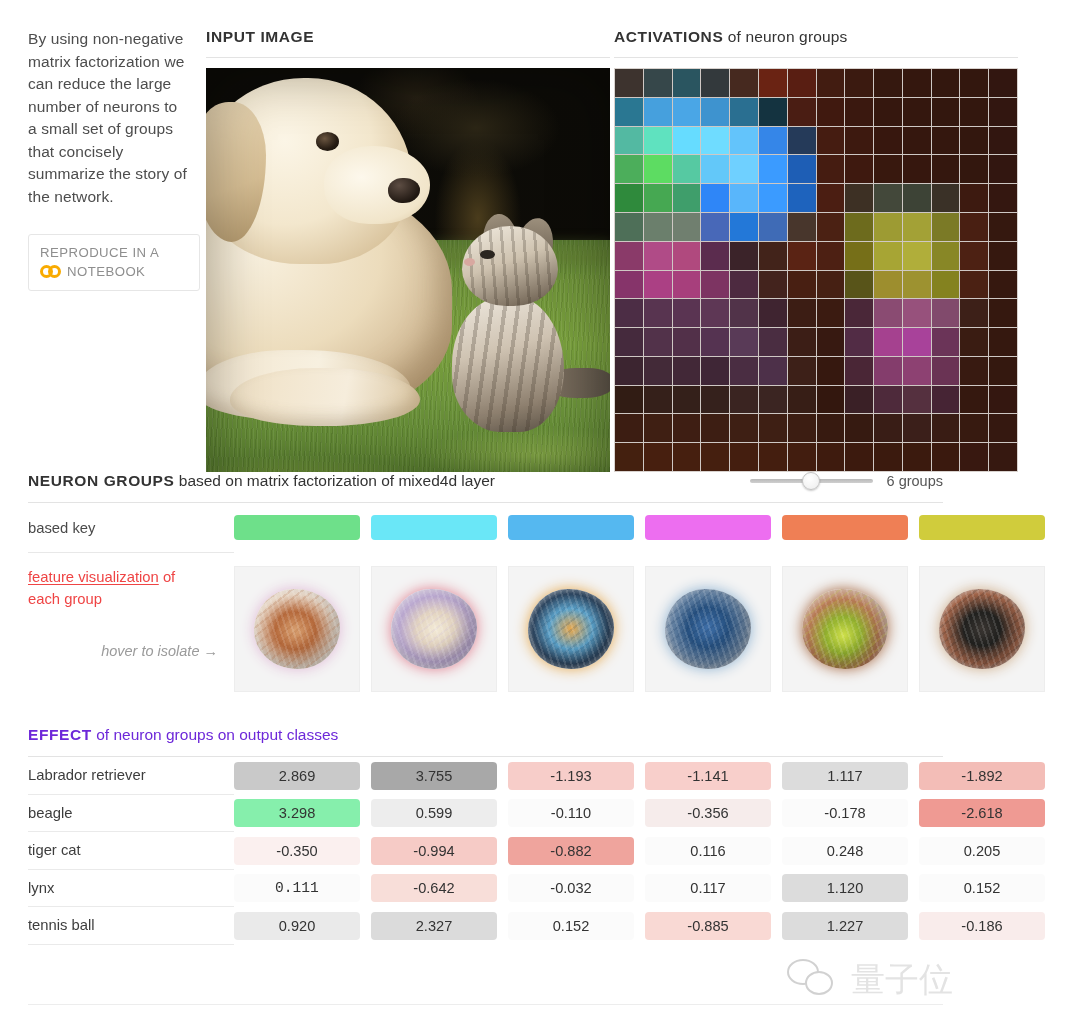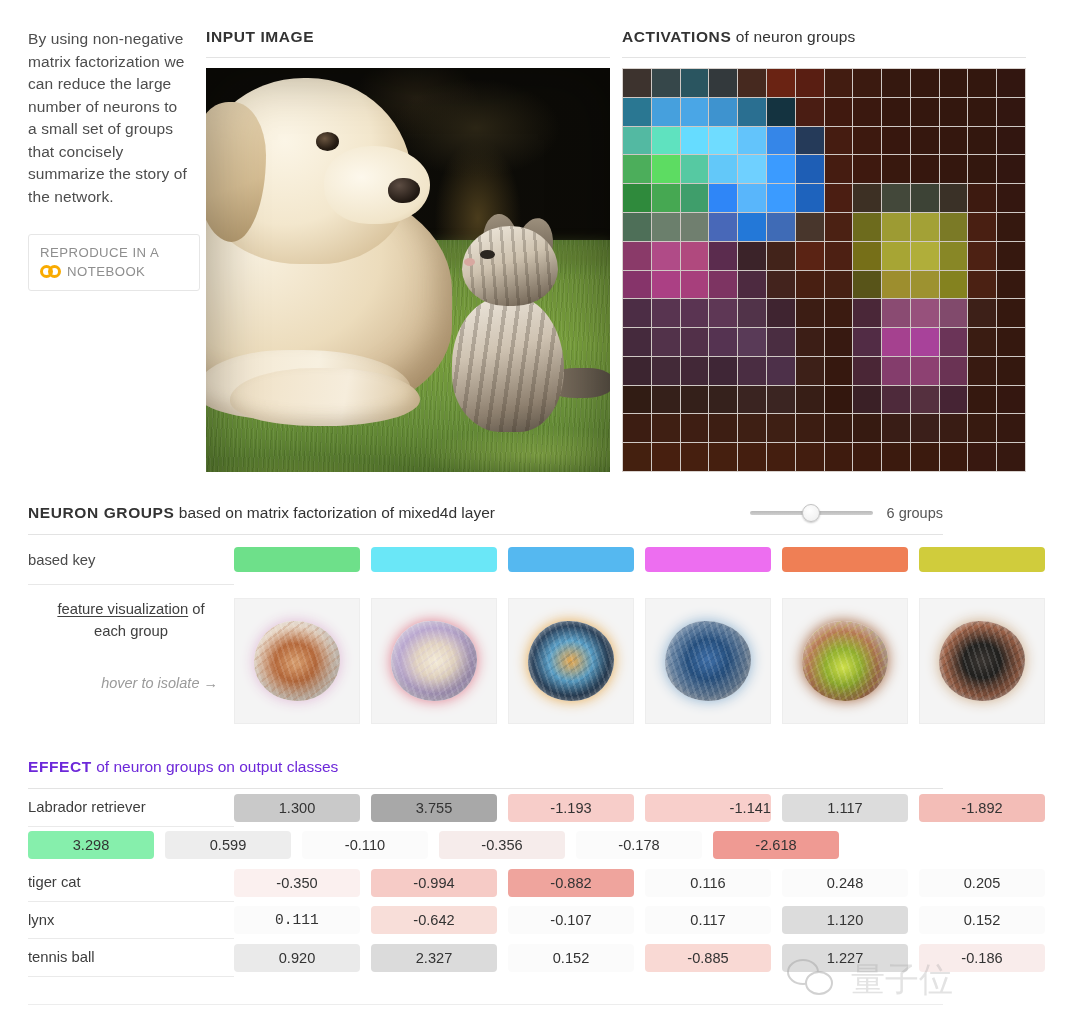--- a/index.html
+++ b/index.html
@@ -37,21 +37,21 @@
   .colab-line { font-size: 13.2px; color: #8e8e8e; letter-spacing: .45px; }
   .colab-line2 { display: flex; align-items: center; gap: 5px; margin-top: 2px; }
   .colab-logo { display: inline-block; width: 22px; height: 13px; position: relative; }
   .colab-logo i {
     position: absolute; top: 0; width: 13px; height: 13px; border-radius: 50%;
     border: 3.5px solid #F9AB00; box-sizing: border-box;
   }
   .colab-logo i.a { left: 0; }
   .colab-logo i.b { left: 8px; border-color: #F9AB00; }
 
-  .panel { flex: 0 0 404px; margin-right: 8px; }
+  .panel { flex: 0 0 404px; }
   .panel.right { flex: 0 0 404px; margin-left: 4px; }
   .panel-head {
     font-size: 15.5px; color: #333; padding-bottom: 11px; letter-spacing: .15px;
   }
   .panel-head b { font-weight: bold; letter-spacing: .6px; }
   .panel-rule { height: 1px; background: #e3e3e3; margin-bottom: 10px; }
 
   
   .photo {
     width: 404px; height: 404px; position: relative; overflow: hidden;
@@ -180,21 +180,21 @@
     display: grid;
     grid-template-columns: repeat(14, 1fr);
     grid-template-rows: repeat(14, 1fr);
     gap: 1px;
     background: #cfc8c4;
     border: 1px solid #d8d2ce;
   }
   .actgrid div { width:100%; height:100%; }
 
   
-  .section2 { padding: 0 30px 0 28px; margin-top: 32px; }
+  .section2 { padding: 0 30px 0 28px; }
   .sec-head-row { display:flex; align-items:center; justify-content: space-between; }
   .sec-title { font-size: 15.5px; color:#333; }
   .sec-title b { font-weight:bold; letter-spacing:.6px; }
   .slider-wrap { display:flex; align-items:center; gap:14px; }
   .slider { position: relative; width: 123px; height: 18px; cursor: pointer; }
   .slider .track {
     position:absolute; top:7px; left:0; right:0; height:4px; border-radius:2px;
     background: linear-gradient(#b9b9b9,#cfcfcf);
   }
   .slider .thumb {
@@ -210,21 +210,21 @@
   .row-colorkey { display:flex; align-items:center; padding-top: 12px; }
   .row-label {
     width: 206px; flex:0 0 206px; font-size:14.8px; color:#4a4a4a;
   }
   .swatches, .fvizzes { display:flex; gap: 11px; }
   .swatch { width:126px; height:25px; border-radius:4px; }
   .ck-rule { height:1px; background:#e8e8e8; width:206px; margin-top:12px; }
 
   .row-fviz { display:flex; padding-top: 13px; }
   .fviz-label { width:206px; flex:0 0 206px; }
-  .fviz-label .l1 { font-size:14.8px; color:#404040; line-height:22px;text-align:center; }
+  .fviz-label .l1 { font-size:14.8px; color:#ef4444; line-height:22px; }
   .fviz-label .l1 u { text-decoration: underline; text-underline-offset:2px; }
   .fviz-hover {
     margin-top: 33px; text-align:right; padding-right: 16px;
     font-size:14.5px; font-style: italic; color:#9b9b9b;
   }
   .fviz {
     width:126px; height:126px; border:1px solid #ededed; position:relative; overflow:hidden;
     background:#f4f4f4; cursor:pointer;
   }
   .fviz .blob { position:absolute; left:50%; top:50%; transform:translate(-50%,-50%);
@@ -584,29 +584,30 @@
 
   <div class="section3">
     <div class="eff-title">
       <b>EFFECT</b><span> of neuron groups on output classes</span>
     </div>
     <div class="eff-rule"></div>
     <div id="eff-body">
         <div class="eff-row">
           <div class="eff-name">Labrador retriever</div>
           <div class="eff-cells">
-            <div class="eff-cell" style="background: rgb(201, 201, 201);">1.300</div>
+            <div class="eff-cell" style="background: rgb(201, 201, 201);">2.869</div>
             <div class="eff-cell" style="background: rgb(168, 168, 168);">3.755</div>
             <div class="eff-cell" style="background: rgb(247, 205, 201);">-1.193</div>
-            <div class="eff-cell" style="background: rgb(248, 207, 203); text-align: right;">-1.141</div>
+            <div class="eff-cell" style="background: rgb(248, 207, 203);">-1.141</div>
             <div class="eff-cell" style="background: rgb(220, 220, 220);">1.117</div>
             <div class="eff-cell" style="background: rgb(243, 189, 183);">-1.892</div>
           </div>
         </div>
         <div class="eff-row">
+          <div class="eff-name">beagle</div>
           <div class="eff-cells">
             <div class="eff-cell" style="background: #86efac;">3.298</div>
             <div class="eff-cell" style="background: rgb(237, 237, 237);">0.599</div>
             <div class="eff-cell" style="background: rgb(251, 251, 251);">-0.110</div>
             <div class="eff-cell" style="background: rgb(246, 236, 235);">-0.356</div>
             <div class="eff-cell" style="background: rgb(251, 251, 251);">-0.178</div>
             <div class="eff-cell" style="background: rgb(239, 154, 147);">-2.618</div>
           </div>
         </div>
         <div class="eff-row">
@@ -618,21 +619,21 @@
             <div class="eff-cell" style="background: rgb(251, 251, 251);">0.116</div>
             <div class="eff-cell" style="background: rgb(251, 251, 251);">0.248</div>
             <div class="eff-cell" style="background: rgb(251, 251, 251);">0.205</div>
           </div>
         </div>
         <div class="eff-row">
           <div class="eff-name">lynx</div>
           <div class="eff-cells">
             <div class="eff-cell" style="background: rgb(251, 251, 251); font-family: Liberation Mono, monospace;">0.111</div>
             <div class="eff-cell" style="background: rgb(248, 222, 217);">-0.642</div>
-            <div class="eff-cell" style="background: rgb(251, 251, 251);">-0.107</div>
+            <div class="eff-cell" style="background: rgb(251, 251, 251);">-0.032</div>
             <div class="eff-cell" style="background: rgb(251, 251, 251);">0.117</div>
             <div class="eff-cell" style="background: rgb(220, 220, 220);">1.120</div>
             <div class="eff-cell" style="background: rgb(251, 251, 251);">0.152</div>
           </div>
         </div>
         <div class="eff-row">
           <div class="eff-name">tennis ball</div>
           <div class="eff-cells">
             <div class="eff-cell" style="background: rgb(234, 234, 234);">0.920</div>
             <div class="eff-cell" style="background: rgb(219, 219, 219);">2.327</div>

